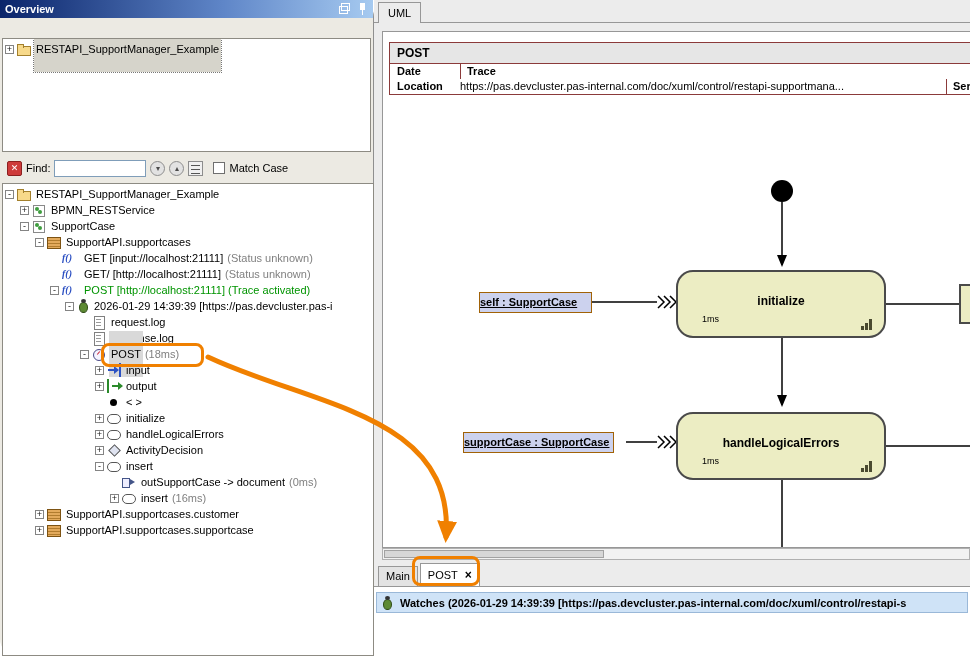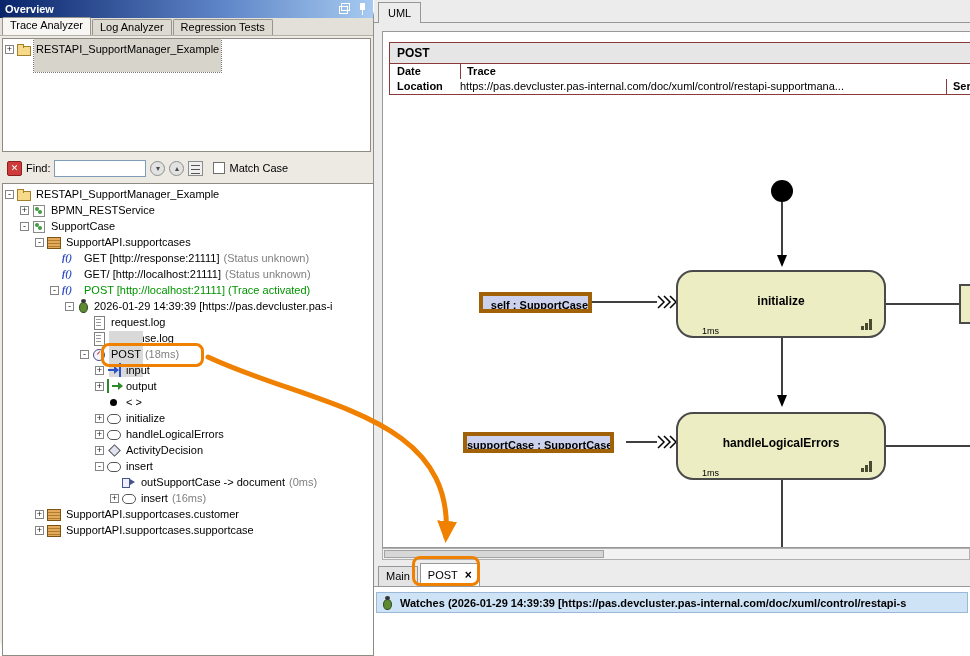--- a/index.html
+++ b/index.html
@@ -97,26 +97,26 @@
   font-weight:bold; font-size:12px; line-height:20px; padding-left:7px; }
 .ph-row { display:flex; height:15px; line-height:15px; }
 .ph-label { width:70px; font-weight:bold; padding-left:7px; flex:none; }
 .ph-value { flex:1; white-space:nowrap; overflow:hidden; }
 .ph-right { width:62px; flex:none; border-left:1px solid var(--header-border,#8b3a3a); font-weight:bold; padding-left:6px; }
 
 .initial-node { position:absolute; left:388px; top:148px; width:22px; height:22px; border-radius:50%; background:#000; }
 .act-node { position:absolute; width:210px; height:68px; border:2px solid #4a4a4a; border-radius:17px;
   background:var(--node-fill,#ecedc3); }
 .act-label { position:absolute; left:0; right:0; top:22px; text-align:center; font-weight:bold; font-size:12px; }
-.act-dur { position:absolute; left:24px; bottom:0; font-size:9px; }
+.act-dur { position:absolute; left:24px; bottom:12px; font-size:9px; }
 .bars { position:absolute; right:10px; bottom:6px; width:13px; height:11px; display:flex; align-items:flex-end; gap:1px; }
 .bars i { display:block; width:3px; background:#4a4a30; }
 .bars i:nth-child(1){height:4px;} .bars i:nth-child(2){height:7px;} .bars i:nth-child(3){height:11px;}
-.obj-box { position:absolute; height:21px; background:var(--object-fill,#ccd2ee); border:4px solid #a16207;
-  text-align:right; line-height:19px; font-weight:bold; text-decoration:underline; white-space:nowrap; overflow:hidden; }
+.obj-box { position:absolute; height:21px; background:var(--object-fill,#ccd2ee); border:1px solid #a16207;
+  text-align:left; line-height:19px; font-weight:bold; text-decoration:underline; white-space:nowrap; overflow:hidden; }
 .cut-node { position:absolute; left:576px; top:252px; width:36px; height:40px; border:2px solid #4a4a4a; background:var(--node-fill,#ecedc3); }
 .edges { position:absolute; left:0; top:0; pointer-events:none; }
 
 .hscroll { position:absolute; left:8px; right:0; top:525px; height:12px; background:#f2f2f2; border:1px solid #b0b0b0; }
 .hthumb { position:absolute; left:1px; top:1px; width:220px; height:8px; background:#d7d7d7; border:1px solid #a2a2a2; }
 
 .bottom-tabs { position:absolute; left:0; right:0; top:537px; height:26px; display:flex;
   align-items:flex-end; padding-left:4px; background:#ececec; }
 .btab { padding:3px 7px; border:1px solid #979797; border-bottom:none; background:#e3e3e3;
   height:20px; line-height:12px; margin-right:2px; white-space:nowrap; }
@@ -140,25 +140,20 @@
 
 <div class="left-panel">
   <div class="titlebar">
     <span>Overview</span>
     <span class="ticons">
       <span class="ic-restore"></span>
       <span class="ic-pin"></span>
     </span>
   </div>
 
-  <div class="doc-tabs">
-    <span class="doc-tab active">Trace Analyzer</span>
-    <span class="doc-tab">Log Analyzer</span>
-    <span class="doc-tab">Regression Tests</span>
-  </div>
 
   <div class="box project-tree">
     <div class="tree-row">
       <span class="expander">+</span>
       <span class="ti ic-folder"></span>
       <span class="tlabel sel">RESTAPI_SupportManager_Example</span>
     </div>
   </div>
 
   <div class="find-bar">
@@ -189,21 +184,21 @@
         <span class="tlabel">SupportCase</span>
       </div>
       <div class="tree-row" style="padding-left: 32px;">
         <span class="expander">-</span>
         <span class="ti ic-table"></span>
         <span class="tlabel">SupportAPI.supportcases</span>
       </div>
       <div class="tree-row" style="padding-left: 47px;">
         <span class="expander-spacer"></span>
         <span class="ti ic-function">f()</span>
-        <span class="tlabel">GET [http://response:21111]</span>
+        <span class="tlabel">GET [input://localhost:21111]</span>
         <span class="suffix"> (Status unknown)</span>
       </div>
       <div class="tree-row" style="padding-left: 47px;">
         <span class="expander-spacer"></span>
         <span class="ti ic-function">f()</span>
         <span class="tlabel">GET/ [http://localhost:21111]</span>
         <span class="suffix"> (Status unknown)</span>
       </div>
       <div class="tree-row" style="padding-left: 47px;">
         <span class="expander">-</span>

